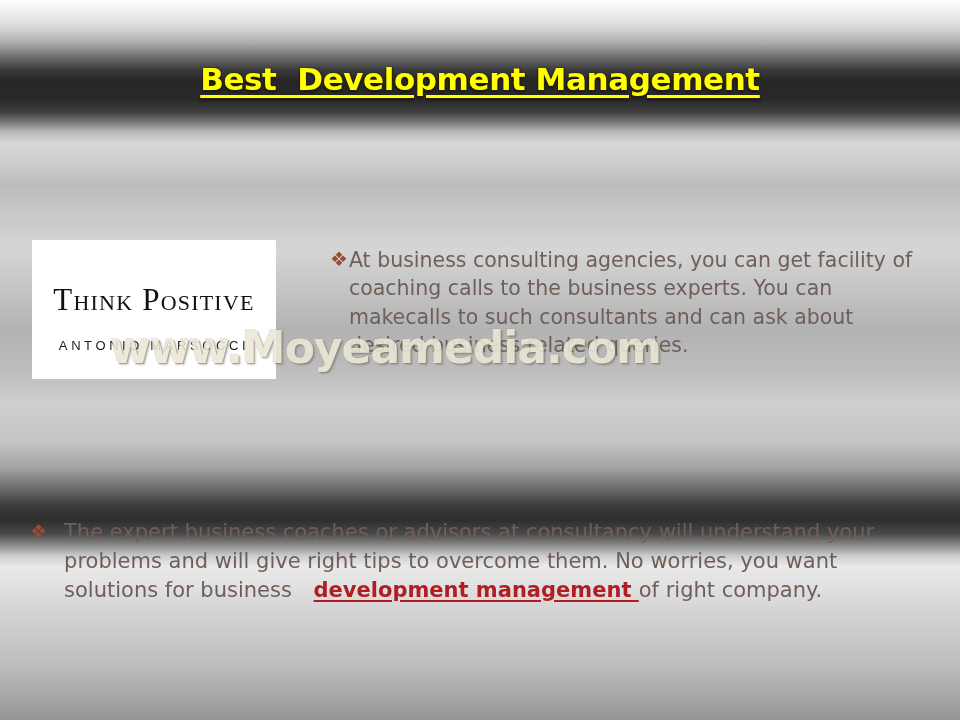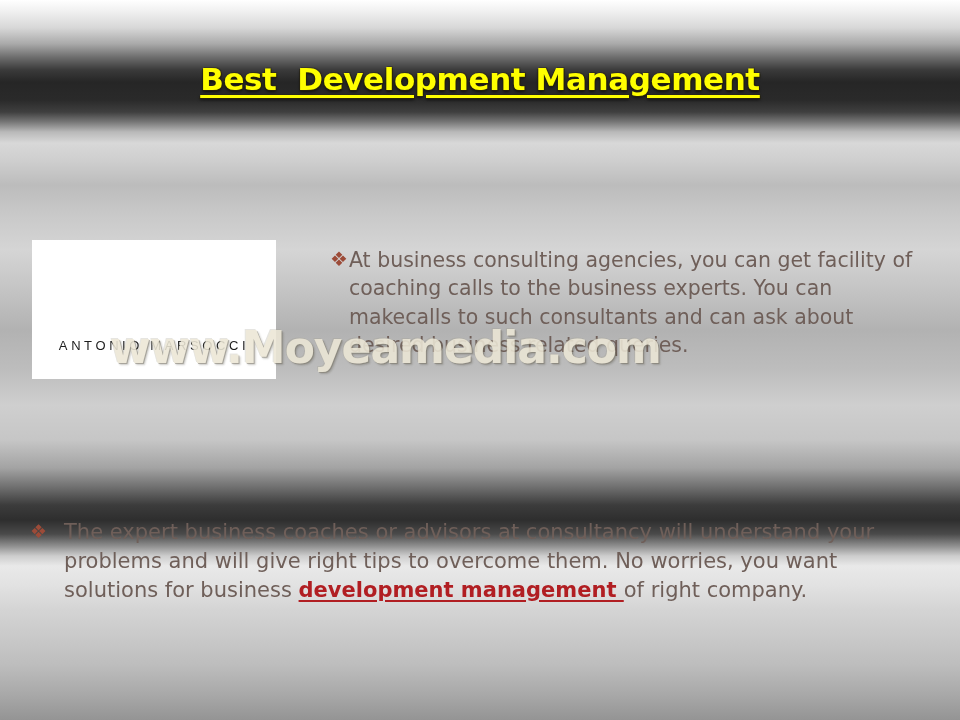--- a/index.html
+++ b/index.html
@@ -157,20 +157,21 @@
     font-size: 21px;
     text-align: left;
     width: 845px;
   }
   .kw {
     color: #b11e22;
     font-weight: bold;
     text-decoration: underline;
     text-underline-offset: 3px;
     text-decoration-thickness: 2px;
+    margin-left: 15px;
   }
 
   
   .watermark {
     position: absolute;
     left: 110px;
     top: 322px;
     font-family: "DejaVu Sans", sans-serif;
     font-size: 44px;
     font-weight: bold;
@@ -188,20 +189,21 @@
 </head>
 <body>
 
 <div id="slide">
 
   <div class="title-band">
     <div class="slide-title">Best  Development Management</div>
   </div>
 
   <div class="logo-box">
+    <div class="logo-main">Think Positive</div>
     <div class="logo-sub">ANTONIO MARSOCCI</div>
   </div>
 
   <div class="bullet-block" id="para1">
     <span class="bullet-glyph">❖</span>
     <span class="bullet-text">At business consulting agencies, you can get facility of coaching calls to the business experts. You can makecalls to such consultants and can ask about desired business related queries.</span>
   </div>
 
   <div class="bullet-block" id="para2">
     <span class="bullet-glyph">❖</span>

